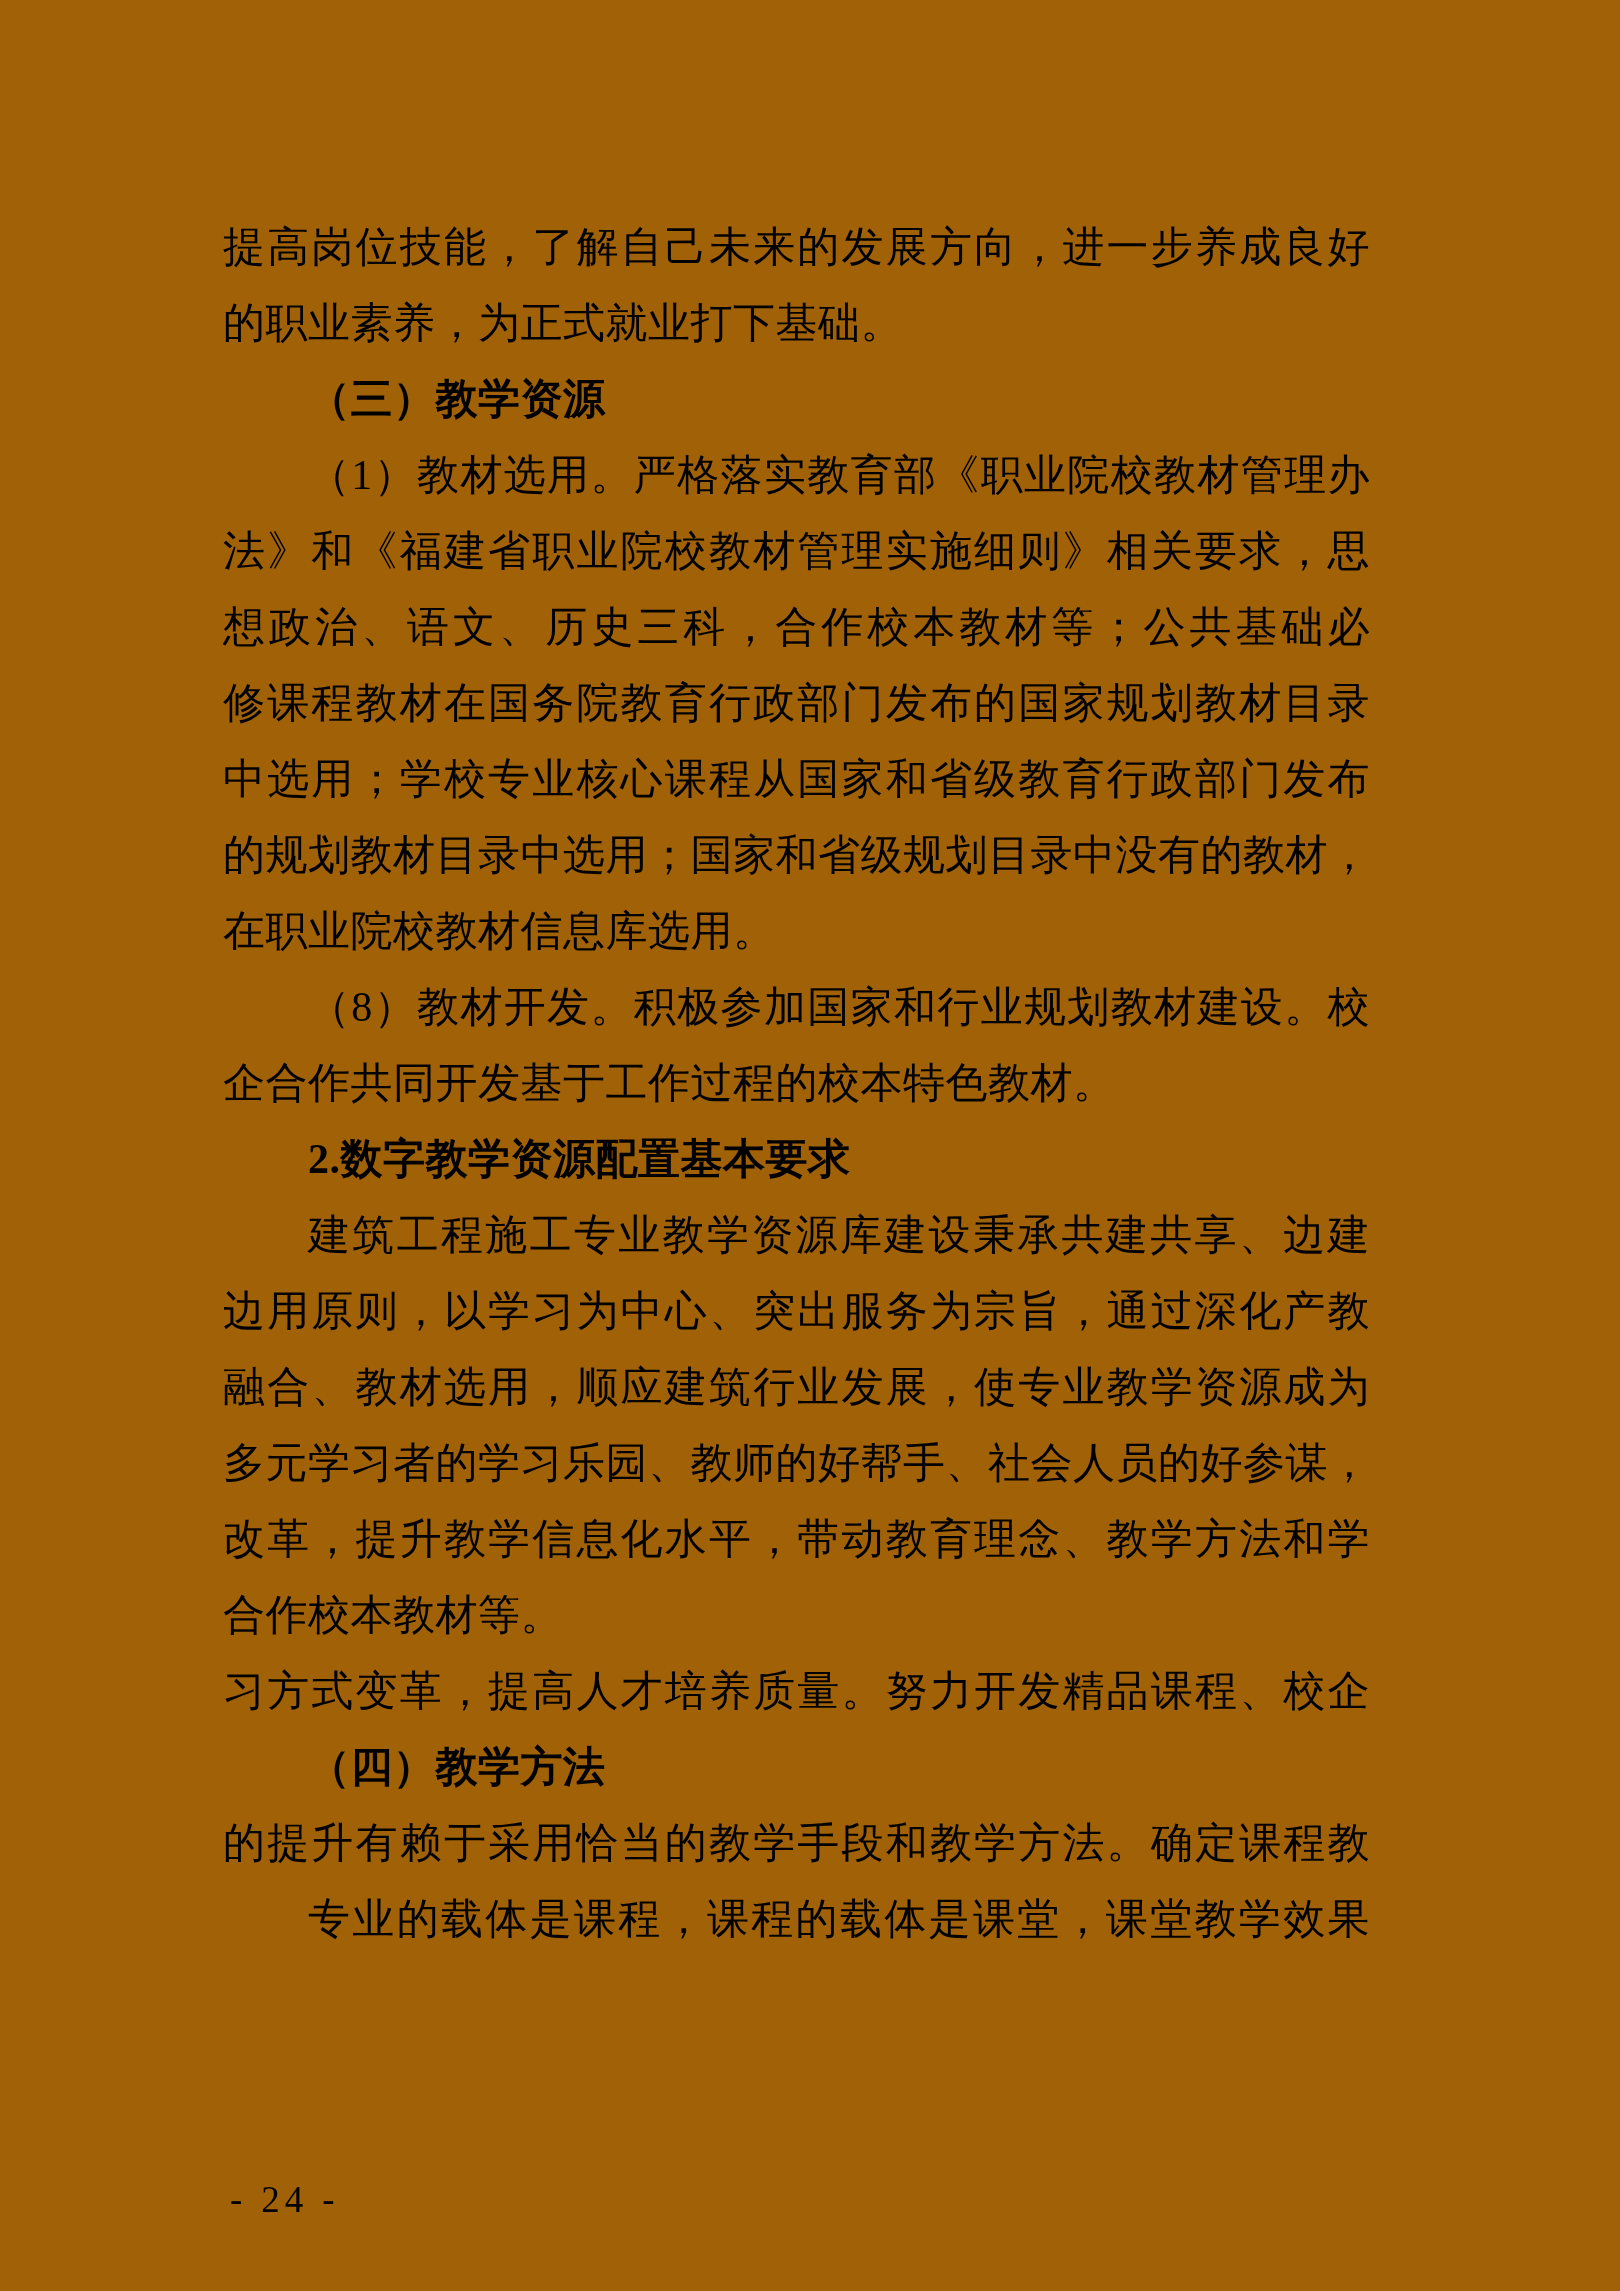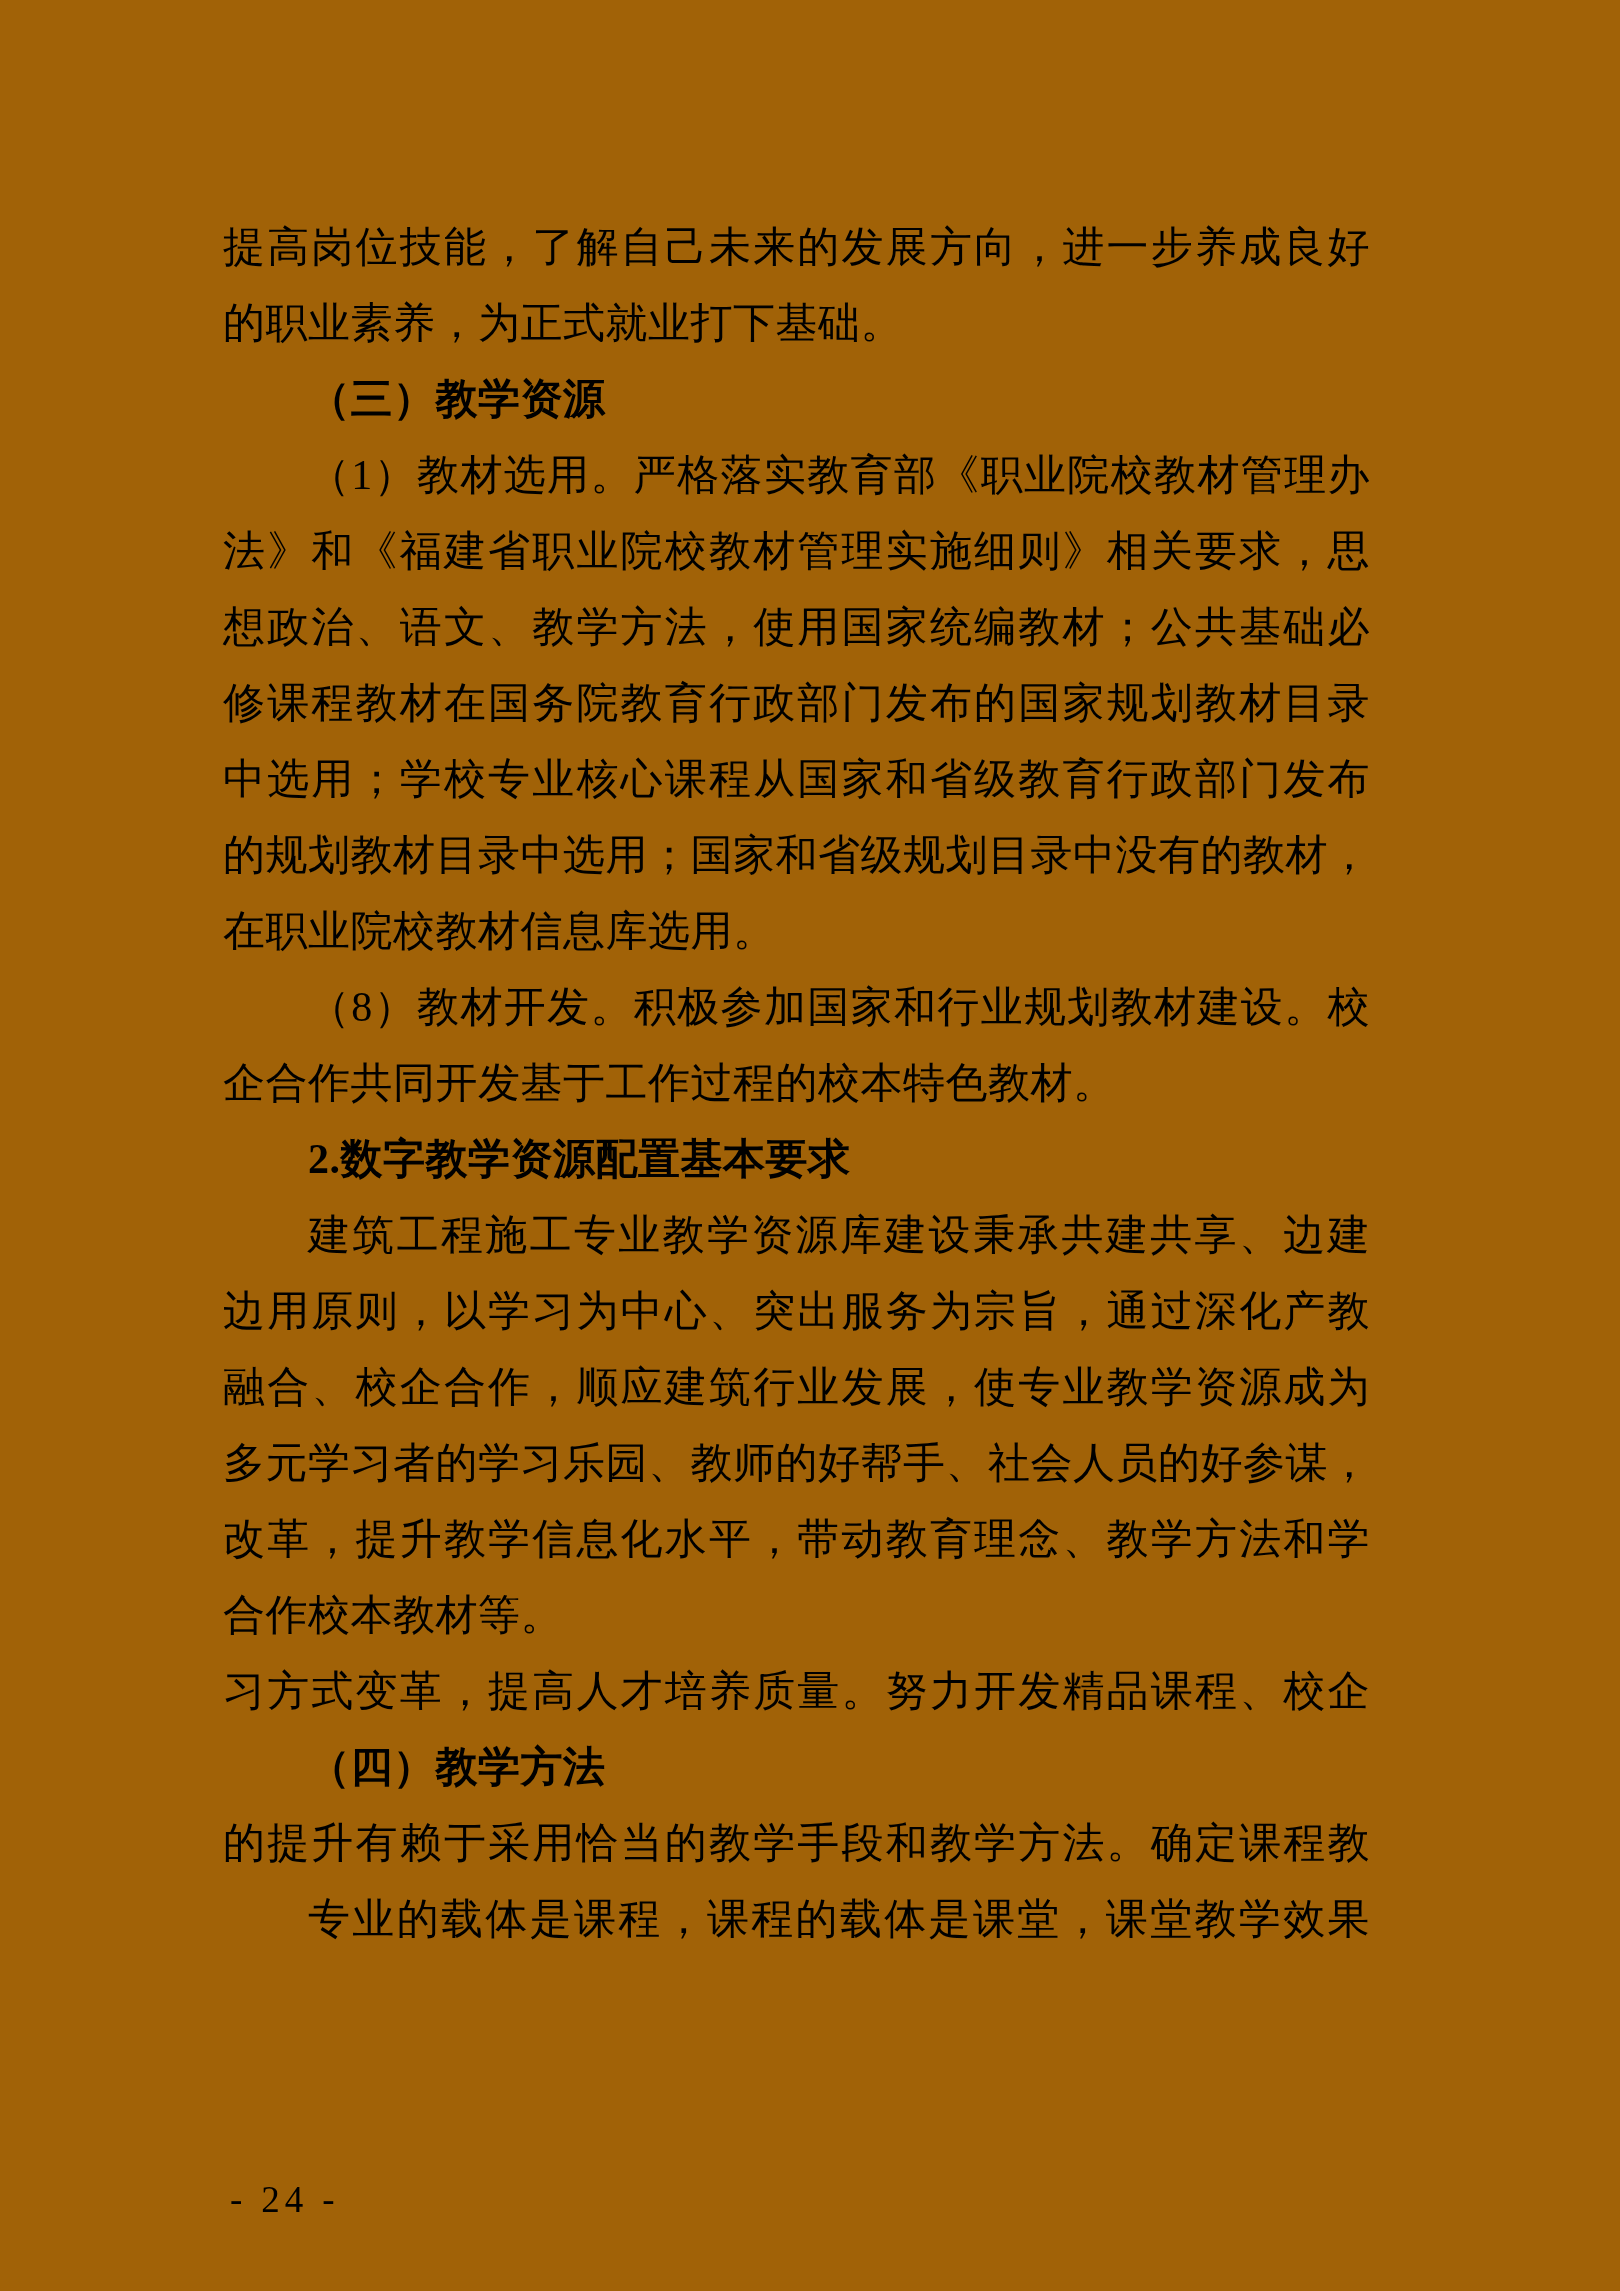--- a/index.html
+++ b/index.html
@@ -56,31 +56,31 @@
 </head>
 <body>
 
 <div class="page">
   <div class="text-block">
       <div class="line">提高岗位技能，了解自己未来的发展方向，进一步养成良好</div>
       <div class="line no-fill">的职业素养，为正式就业打下基础。</div>
       <div class="line heading indent no-fill">（三）教学资源</div>
       <div class="line indent">（1）教材选用。严格落实教育部《职业院校教材管理办</div>
       <div class="line">法》和《福建省职业院校教材管理实施细则》相关要求，思</div>
-      <div class="line">想政治、语文、教学方法，使用国家统编教材；公共基础必</div>
+      <div class="line">想政治、语文、历史三科，合作校本教材等；公共基础必</div>
       <div class="line">修课程教材在国务院教育行政部门发布的国家规划教材目录</div>
       <div class="line">中选用；学校专业核心课程从国家和省级教育行政部门发布</div>
       <div class="line">的规划教材目录中选用；国家和省级规划目录中没有的教材，</div>
       <div class="line no-fill">在职业院校教材信息库选用。</div>
       <div class="line indent">（8）教材开发。积极参加国家和行业规划教材建设。校</div>
       <div class="line no-fill">企合作共同开发基于工作过程的校本特色教材。</div>
       <div class="line heading indent no-fill">2.数字教学资源配置基本要求</div>
       <div class="line indent">建筑工程施工专业教学资源库建设秉承共建共享、边建</div>
       <div class="line">边用原则，以学习为中心、突出服务为宗旨，通过深化产教</div>
-      <div class="line">融合、校企合作，顺应建筑行业发展，使专业教学资源成为</div>
+      <div class="line">融合、教材选用，顺应建筑行业发展，使专业教学资源成为</div>
       <div class="line">多元学习者的学习乐园、教师的好帮手、社会人员的好参谋，</div>
       <div class="line">改革，提升教学信息化水平，带动教育理念、教学方法和学</div>
       <div class="line no-fill">合作校本教材等。</div>
       <div class="line">习方式变革，提高人才培养质量。努力开发精品课程、校企</div>
       <div class="line heading indent no-fill">（四）教学方法</div>
       <div class="line">的提升有赖于采用恰当的教学手段和教学方法。确定课程教</div>
       <div class="line indent">专业的载体是课程，课程的载体是课堂，课堂教学效果</div>
     </div>
   <div class="footer">- 24 -</div>
 </div>

